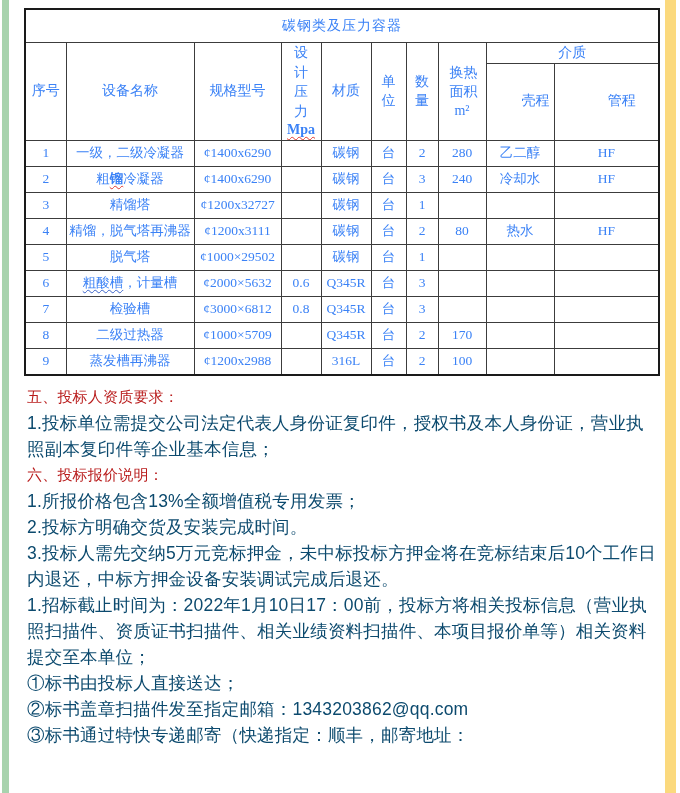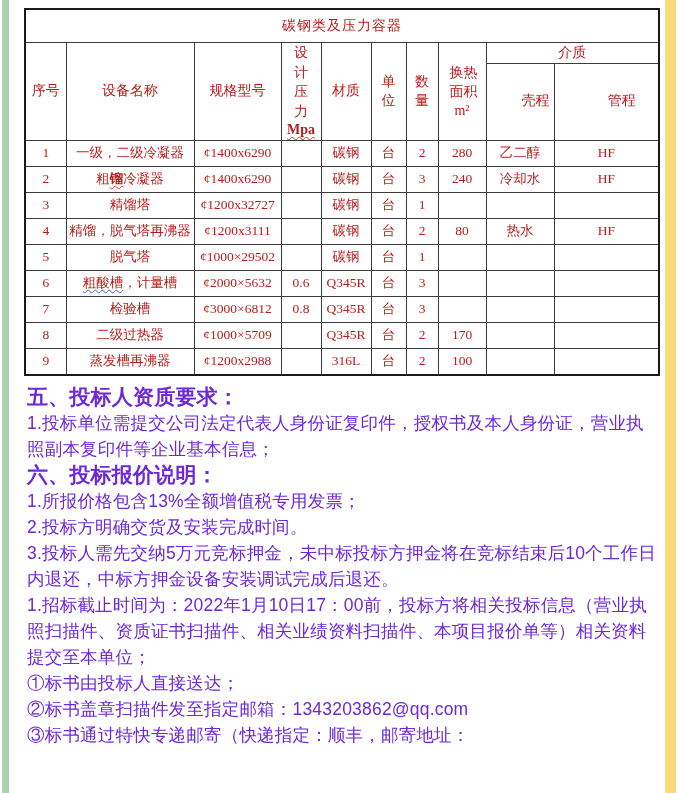--- a/index.html
+++ b/index.html
@@ -5,21 +5,21 @@
   html,body{margin:0;padding:0;}
   body{
     width:680px;height:793px;position:relative;background:#ffffff;
     overflow:hidden;font-family:"Liberation Sans",sans-serif;
   }
   .stripe-left{position:absolute;left:2px;top:0;width:7px;height:793px;background:#a8d3ae;}
   .stripe-right{position:absolute;left:665px;top:0;width:11px;height:793px;background:#fbd97d;}
 
   table.spec-table{
     border-collapse:collapse;table-layout:fixed;width:634px;
-    margin:8px 0 0 24px;color:#b91c1c;
+    margin:8px 0 0 24px;color:#3b82f6;
     font-family:"Liberation Serif","DejaVu Serif",serif;
   }
   table.spec-table{border:2px solid #1a1a1a;}
   table.spec-table td{
     border:1px solid #3c3c3c;text-align:center;vertical-align:middle;
     font-size:14px;padding:0 1px;overflow:hidden;line-height:1.3;
   }
   td.title-cell{height:32px;font-size:14.5px;letter-spacing:1px;}
   tr.sub-head td{height:18px;}
   tr.shell-head td{height:71px;padding-left:32px;}
@@ -33,25 +33,25 @@
     text-underline-offset:2px;text-decoration-skip-ink:none;font-weight:bold;
   }
   .mark-blue{
     text-decoration-line:underline;text-decoration-style:wavy;
     text-decoration-color:#3a62c8;text-decoration-thickness:1px;
     text-underline-offset:2px;text-decoration-skip-ink:none;text-align:right;
   }
 
   .text-sections{margin:8px 0 0 27px;width:633px;}
   .sec-heading{
-    font-size:21px;font-weight:bold;color:#6d28d9;
+    font-size:15px;font-weight:normal;color:#b91c1c;
     line-height:26px;letter-spacing:0.2px;
   }
   .sec-body{
-    font-size:17.5px;color:#6d28d9;
+    font-size:17.5px;color:#0c4a6e;
     line-height:26px;letter-spacing:0.2px;
   }
 </style>
 </head>
 <body>
 
 <div class="stripe-left"></div>
 <div class="stripe-right"></div>
 
 <table class="spec-table">

